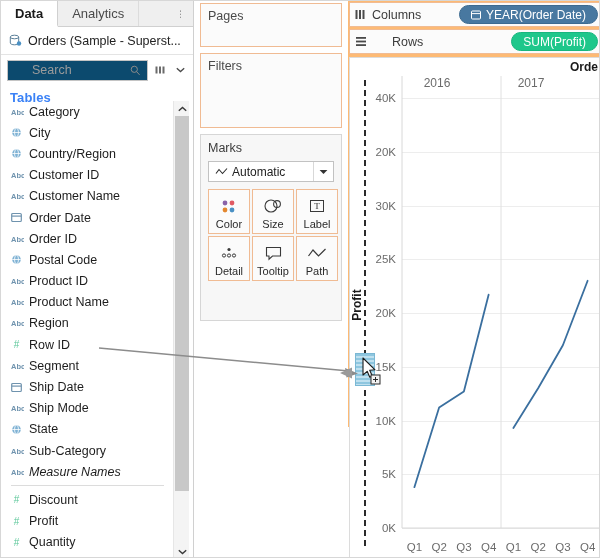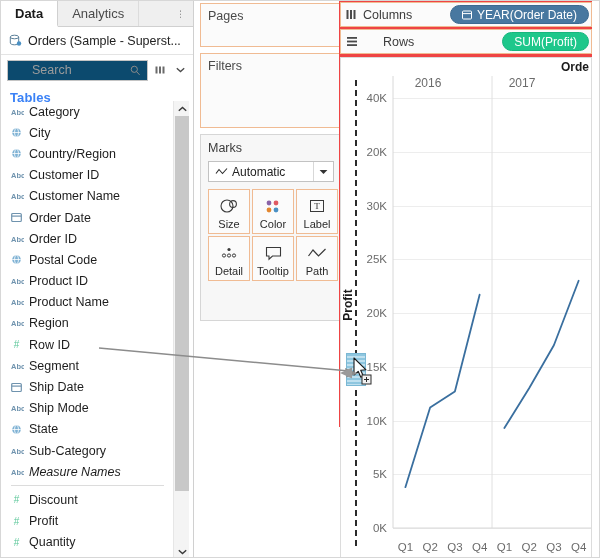--- a/index.html
+++ b/index.html
@@ -220,23 +220,23 @@
   .mbtn .mb-ico {
     height: 20px; display: flex; align-items: center; justify-content: center;
   }
   .mbtn .mb-lbl {
     font-size: 11px; color: #2b2b2b; margin-top: 2px;
   }
 
   
   #viz-pane {
     position: absolute;
-    left: 338px; top: 0;
+    left: 347px; top: 0;
     width: 253px; height: 426px;
-    background: #ef4444;
+    background: #fdba74;
   }
   .shelfbar {
     position: absolute; left: 1px;
     width: 252px; height: 25px;
     border: 1px solid #f0bb93;
     background: #fbfbfb;
     display: flex; align-items: center;
   }
   #bar-columns { top: 1px; }
   #bar-rows { top: 28px; gap: 20px; }
@@ -615,38 +615,38 @@
           <svg width="9" height="6" viewBox="0 0 9 6">
               <path d="M0.6 1 L4.5 5 L8.4 1 Z" fill="#333"></path>
             </svg>
         </span>
       </div>
 
       <div class="marks-grid">
 
         <div class="mbtn">
           <span class="mb-ico">
-            <svg width="20" height="16" viewBox="0 0 20 16">
-              <circle cx="8" cy="8" r="6" fill="none" stroke="#3a3a3a" stroke-width="1.1"></circle>
-              <circle cx="14" cy="6" r="3.4" fill="none" stroke="#3a3a3a" stroke-width="1.1"></circle>
-            </svg>
-          </span>
-          <span class="mb-lbl">Size</span>
-        </div>
-
-        <div class="mbtn">
-          <span class="mb-ico">
             <svg width="18" height="15" viewBox="0 0 18 15">
               <circle cx="5" cy="4" r="2.4" fill="#8a63a8"></circle>
               <circle cx="12" cy="4" r="2.4" fill="#e05a63"></circle>
               <circle cx="5" cy="11" r="2.4" fill="#e3872f"></circle>
               <circle cx="12" cy="11" r="2.4" fill="#4a90c4"></circle>
             </svg>
           </span>
           <span class="mb-lbl">Color</span>
+        </div>
+
+        <div class="mbtn">
+          <span class="mb-ico">
+            <svg width="20" height="16" viewBox="0 0 20 16">
+              <circle cx="8" cy="8" r="6" fill="none" stroke="#3a3a3a" stroke-width="1.1"></circle>
+              <circle cx="14" cy="6" r="3.4" fill="none" stroke="#3a3a3a" stroke-width="1.1"></circle>
+            </svg>
+          </span>
+          <span class="mb-lbl">Size</span>
         </div>
 
         <div class="mbtn">
           <span class="mb-ico">
             <svg width="16" height="14" viewBox="0 0 16 14">
               <rect x="1.5" y="1.5" width="13" height="11" fill="none" stroke="#3a3a3a" stroke-width="1"></rect>
               <text x="8" y="10" font-family="Liberation Serif, serif" font-size="9" text-anchor="middle" fill="#2b2b2b">T</text>
             </svg>
           </span>
           <span class="mb-lbl">Label</span>

